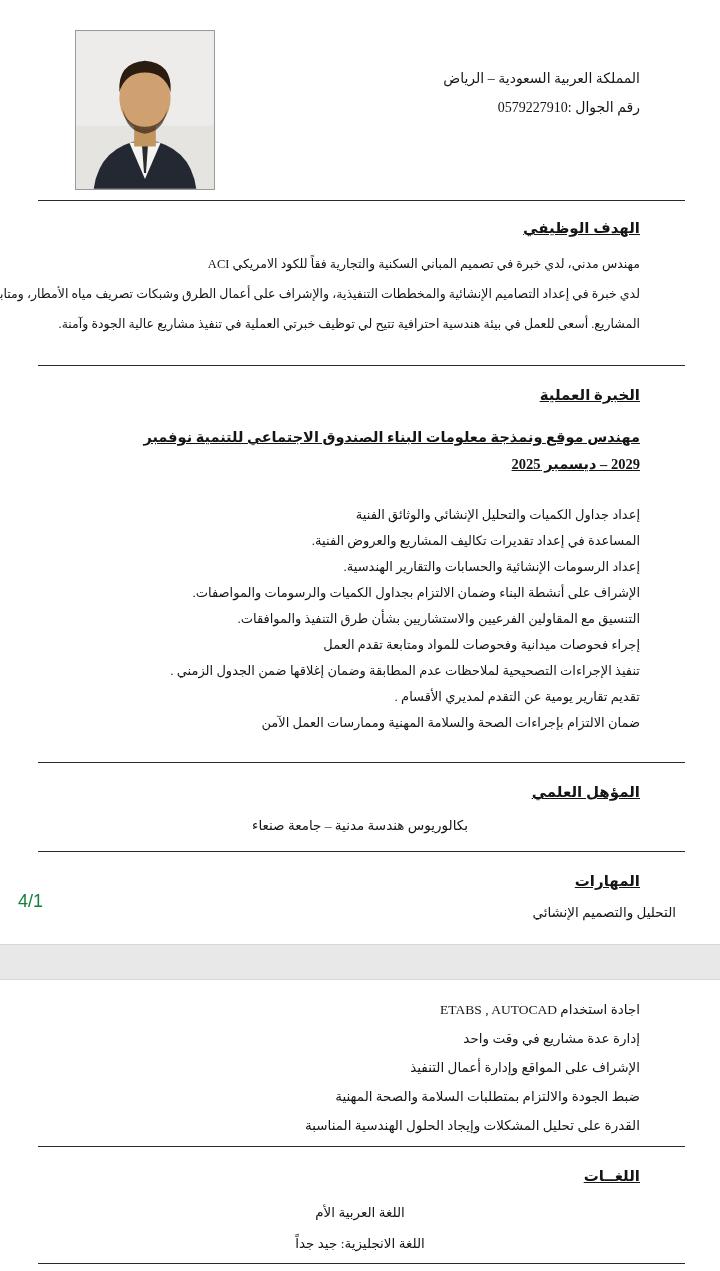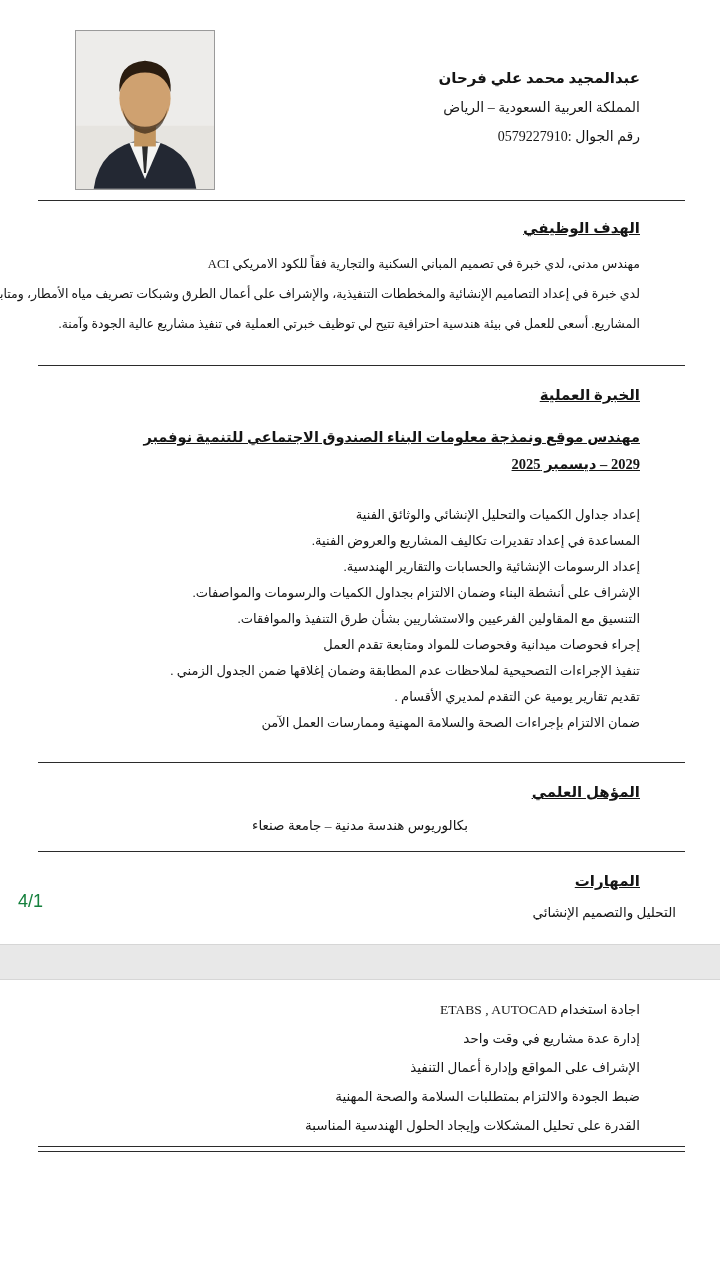--- a/index.html
+++ b/index.html
@@ -91,21 +91,20 @@
         <path d="M18 160 Q24 116 70 110 Q116 116 122 160 Z" fill="#232833"></path>
         <path d="M54 113 L70 150 L86 113 Z" fill="#f4f4f2"></path>
         <path d="M67 116 L73 116 L71 144 L69 144 Z" fill="#2c2c2c"></path>
         <rect x="59" y="93" width="22" height="24" fill="#c2955f"></rect>
         <ellipse cx="70" cy="68" rx="26" ry="32" fill="#cfa170"></ellipse>
         <path d="M44 62 Q42 32 70 30 Q98 32 96 62 Q90 42 70 42 Q50 42 44 62 Z" fill="#2a1c10"></path>
         <path d="M47 78 Q51 102 70 104 Q89 102 93 78 Q88 97 70 97 Q52 97 47 78 Z" fill="#2a1c10" opacity="0.65"></path>
       </svg>
     </div>
     <div class="contact">
-      <div class="name">عبدالمجيد محمد علي فرحان</div>
       <div>المملكة العربية السعودية – الرياض</div>
       <div>رقم الجوال :0579227910</div>
     </div>
   </header>
 
   <hr class="rule r1">
 
   <section>
     <h2 class="sec-title obj">الهدف الوظيفي</h2>
     <div class="para">
@@ -156,16 +155,23 @@
         <div class="skill2">اجادة استخدام ETABS ,  AUTOCAD</div>
         <div class="skill2">إدارة عدة مشاريع في وقت واحد</div>
         <div class="skill2">الإشراف على المواقع وإدارة أعمال التنفيذ</div>
         <div class="skill2">ضبط الجودة والالتزام بمتطلبات السلامة والصحة المهنية</div>
         <div class="skill2">القدرة على تحليل المشكلات وإيجاد الحلول الهندسية المناسبة</div>
       </div>
   </section>
 
   <hr class="rule r5">
 
+  <section>
+    <h2 class="sec-title">اللغــات</h2>
+    <div class="lang-items">
+        <div class="lang-line">اللغة العربية الأم</div>
+        <div class="lang-line">اللغة الانجليزية: جيد جداً</div>
+      </div>
+  </section>
 
   <hr class="rule r6">
 
 </div>
 
 </body></html>

